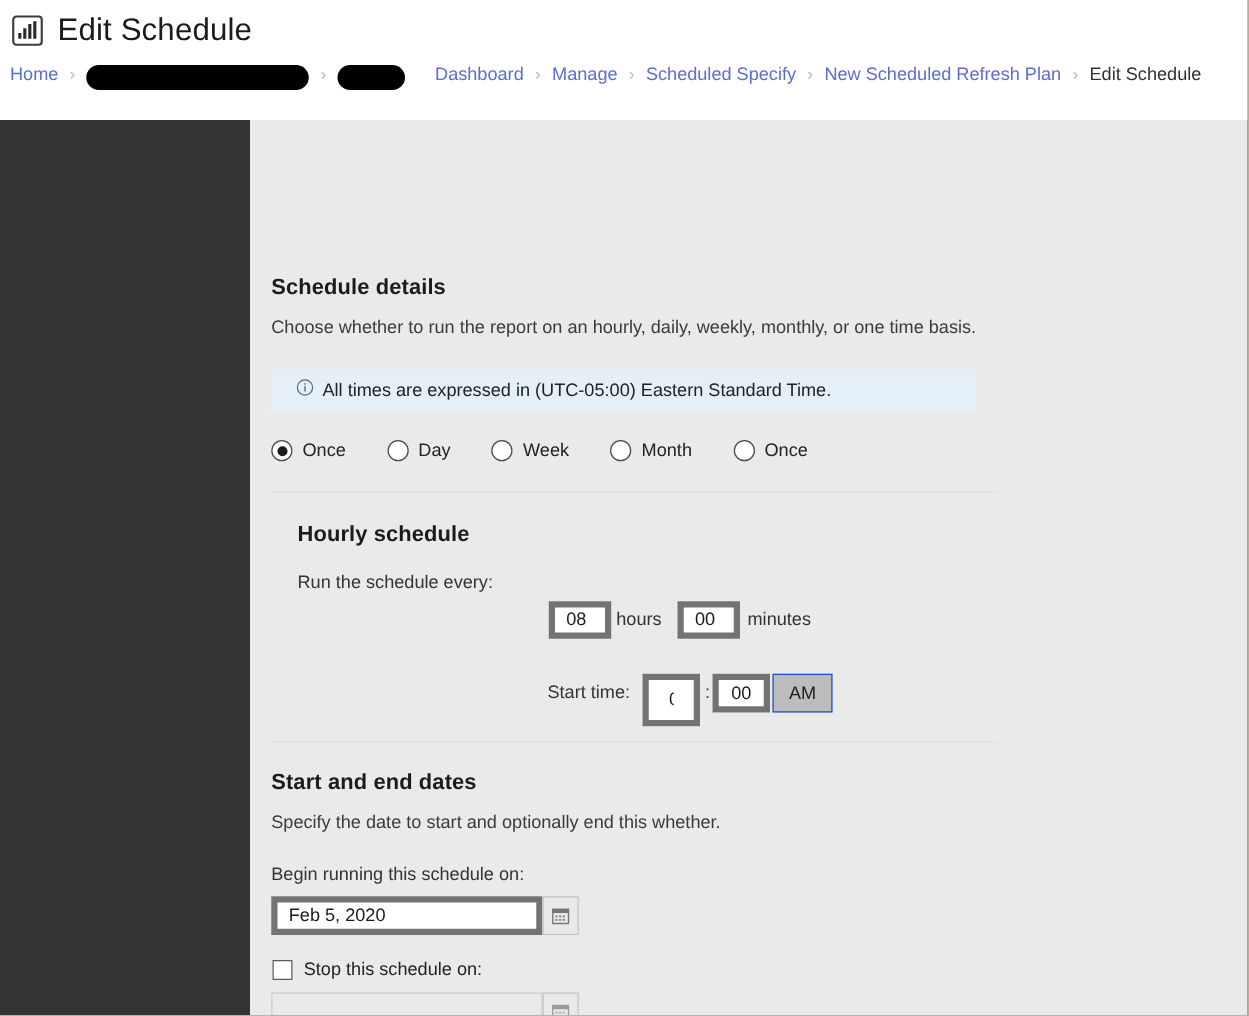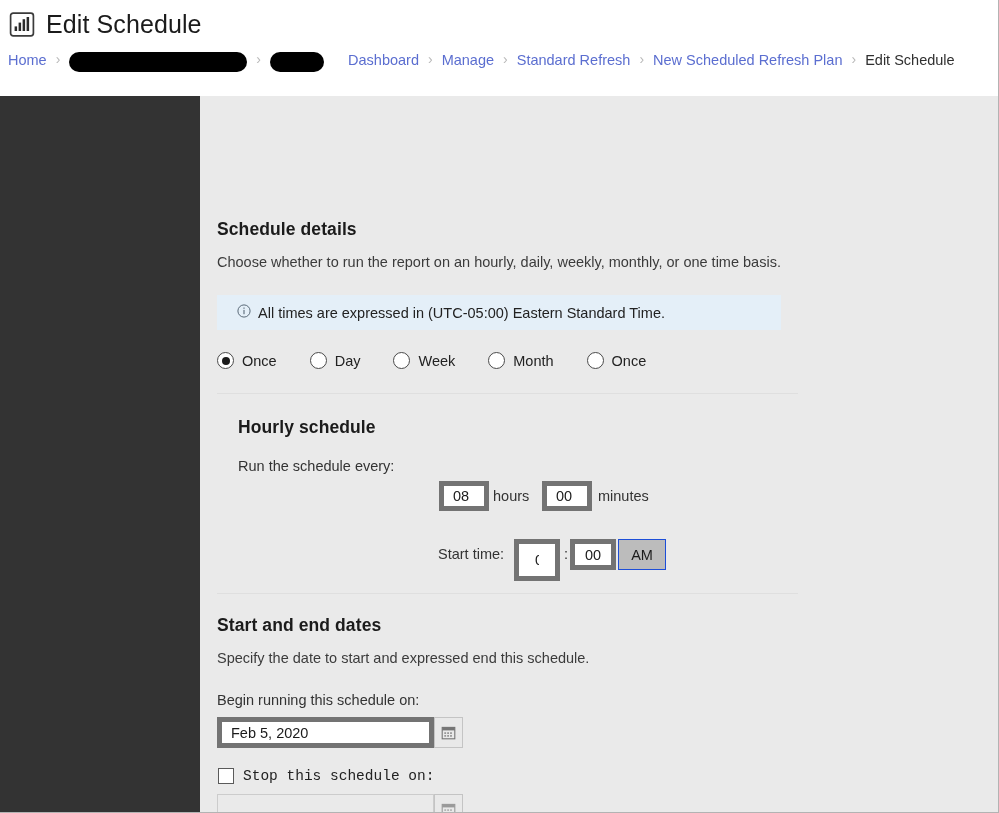--- a/index.html
+++ b/index.html
@@ -265,21 +265,20 @@
     width: 16px; height: 16px;
     border: 1.5px solid #5a5a5a;
     background: #ffffff;
     box-sizing: border-box;
     flex: none;
     margin-right: 9px;
   }
   .check-label {
     font-size: 14.5px;
     color: #222222;
-    font-family: Liberation Mono, monospace;
   }
   #end-date-input {
     position: absolute; left: 17px; top: 698px;
     width: 217px; height: 31px;
     background: #eaeaea;
     border: 1px solid #cccccc;
     color: #8a8a8a;
   }
 </style>
 </head>
@@ -305,21 +304,21 @@
     <div class="breadcrumb">
       <span class="crumb-link">Home</span>
       <span class="crumb-sep">›</span>
       <span class="redacted wide"></span>
       <span class="crumb-sep">›</span>
       <span class="redacted narrow"></span>
       <span class="crumb-link" style="margin-left:24px">Dashboard</span>
       <span class="crumb-sep">›</span>
       <span class="crumb-link">Manage</span>
       <span class="crumb-sep">›</span>
-      <span class="crumb-link">Standard Refresh</span>
+      <span class="crumb-link">Scheduled Specify</span>
       <span class="crumb-sep">›</span>
       <span class="crumb-link">New Scheduled Refresh Plan</span>
       <span class="crumb-sep">›</span>
       <span class="crumb-current">Edit Schedule</span>
     </div>
   </div>
 
   <div class="sidebar"></div>
 
   <div class="content">
@@ -374,21 +373,21 @@
 
     <span id="start-time-label">Start time:</span>
     <input class="txt-input" id="start-hour-input" type="text" value="02" style="">
     <span id="time-colon">:</span>
     <input class="txt-input" id="start-min-input" type="text" value="00" style="">
     <div id="ampm-button">AM</div>
 
     <div class="divider" style="top:497px"></div>
 
     <div class="section-head" id="dates-head">Start and end dates</div>
-    <div class="section-sub" id="dates-sub">Specify the date to start and expressed end this schedule.</div>
+    <div class="section-sub" id="dates-sub">Specify the date to start and optionally end this whether.</div>
 
     <span id="begin-label">Begin running this schedule on:</span>
     <input class="txt-input" id="begin-date-input" type="text" value="Feb 5, 2020" style="">
     <div class="cal-button" id="begin-cal-button">
       <span>
         <svg class="cal-icon" viewBox="0 0 15 15" xmlns="http://www.w3.org/2000/svg">
           <rect x="1.2" y="2.4" width="12.6" height="11.4" fill="none" stroke="#757575" stroke-width="1.1"></rect>
           <rect x="1.2" y="2.4" width="12.6" height="3.0" fill="#757575"></rect>
           <rect x="3.3" y="7.3" width="1.8" height="1.6" fill="#8d8d8d"></rect>
           <rect x="6.2" y="7.3" width="1.8" height="1.6" fill="#8d8d8d"></rect>

